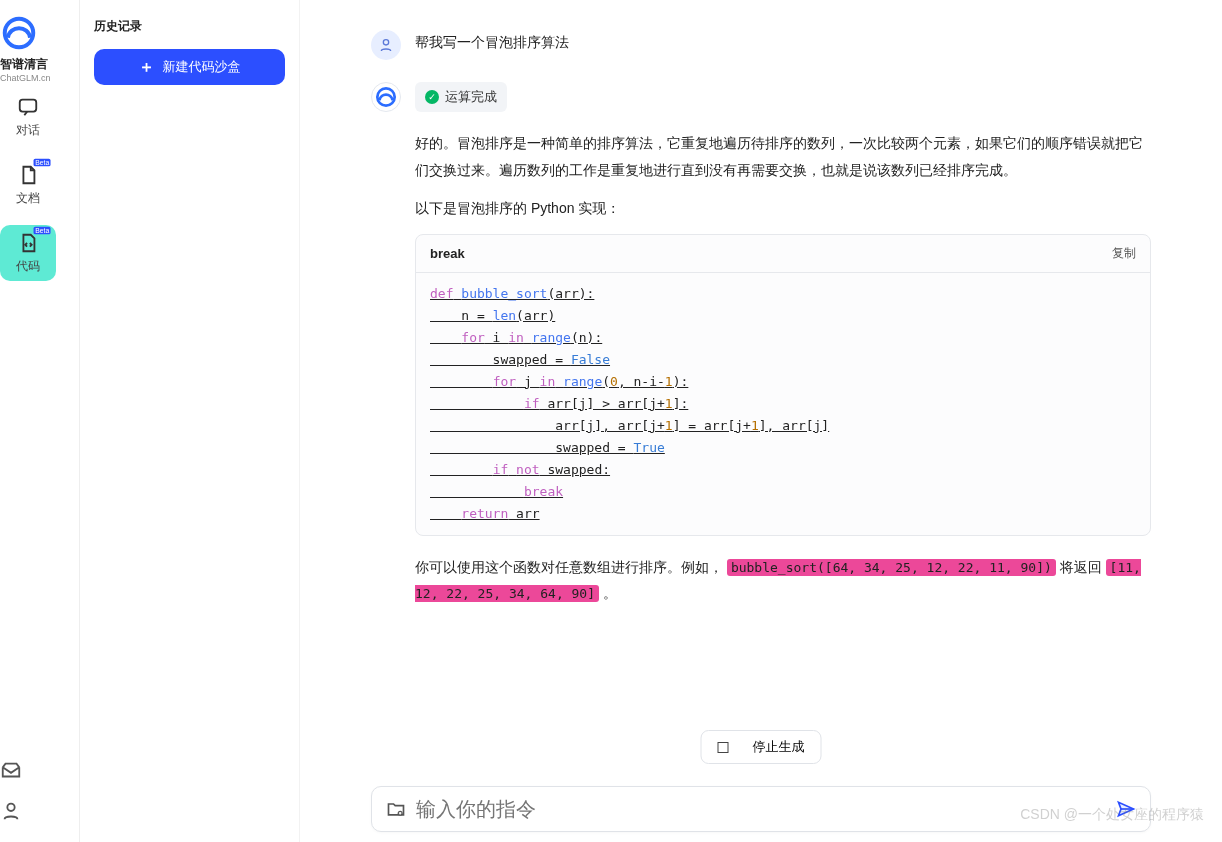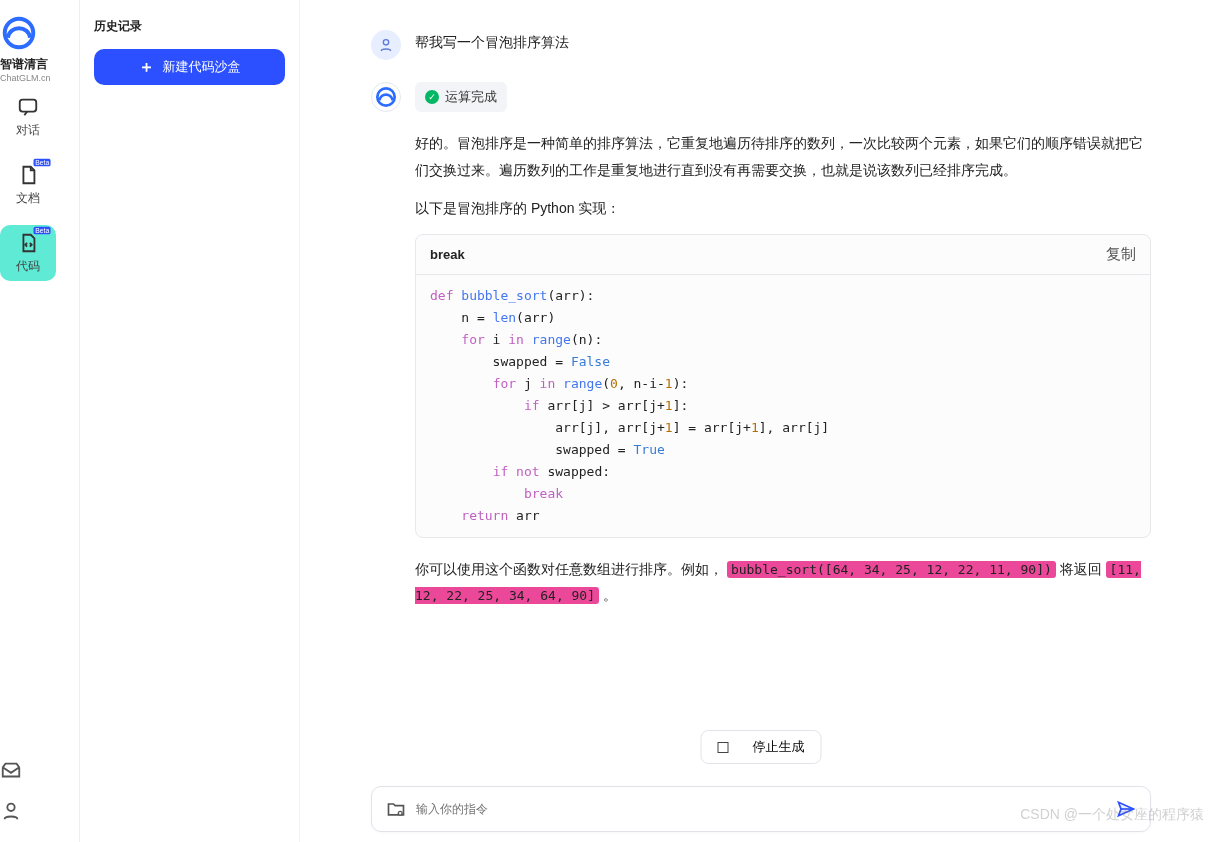--- a/index.html
+++ b/index.html
@@ -33,33 +33,33 @@
 .user-text { padding-top:4px; font-size:14px; }
 
 .ai-card { background:#fff; border-radius:12px; padding: 0; flex:1; }
 .status-chip { display:inline-flex; align-items:center; gap:6px; background:#f2f4f7; border-radius:6px; padding:6px 10px; font-size:13px; color:#333; margin-bottom:18px;}
 .status-chip .ok { width:14px; height:14px; background:#05b765; border-radius:50%; display:flex; align-items:center; justify-content:center; color:#fff; font-size:9px;}
 .ai-card p { font-size:14px; line-height:1.9; margin-bottom:12px; }
 
 .code-block { border:1px solid #e6e8ec; border-radius:8px; margin:12px 0 18px; background:#fcfcfd; }
 .code-head { display:flex; justify-content:space-between; align-items:center; padding:10px 14px; border-bottom:1px solid #e6e8ec; font-size:13px; }
 .code-head .lang { font-weight:700; }
-.code-head .copy-btn { font-size:15px; color:#555; cursor:pointer; }
+.code-head .copy-btn { font-size:12px; color:#555; cursor:pointer; }
 .code-body { padding:10px 14px; font-family: "SFMono-Regular", Consolas, monospace; font-size:13px; line-height:22px; display:flex; }
 .gutter { color:#b0b4ba; text-align:right; padding-right:14px; user-select:none; }
-.code-lines { white-space:pre; }
+.code-lines { white-space:pre;text-decoration:underline; }
 .kw { color:#c060c0; } .fn { color:#4476ef; }
 .num { color:#b56f00; } .bool { color:#377cd6;margin-top:26px; }
 .inline-code { font-family: Consolas, monospace; font-size:13px; background:#ec4899; padding:1px 4px; border-radius:3px; }
 
 .stop-btn { position:absolute; bottom:78px; left:50%; transform:translateX(-50%); background:#fff; border:1px solid #e0e3e8; padding:7px 16px; border-radius:8px; font-size:13px; display:flex; align-items:center; gap:24px; cursor:pointer; }
 .stop-ico { width:11px; height:11px; border:1.5px solid #444; }
 
 .input-bar { position:absolute; bottom:10px; left:50%; transform:translateX(-50%); width: 780px; height:46px; border:1px solid #e0e3e8; border-radius:10px; display:flex; align-items:center; padding:0 14px; gap:10px; background:#fff; box-shadow:0 1px 3px rgba(0,0,0,.03);}
-.input-bar input { flex:1; border:none; outline:none; font-size:12px; }
+.input-bar input { flex:1; border:none; outline:none; font-size:20px; }
 .send-ico { width:20px; height:20px; color:#2c4fff; cursor:pointer; }
 
 .watermark { position:absolute; bottom:18px; right:18px; color:rgba(120,120,120,.35); font-size:14px; pointer-events:none;text-align:center; }
 </style>
 </head>
 <body>
 
 <div class="rail">
   <svg class="logo" viewBox="0 0 48 48">
       <circle cx="24" cy="24" r="18" fill="none" stroke="#2c6dff" stroke-width="5"></circle>

